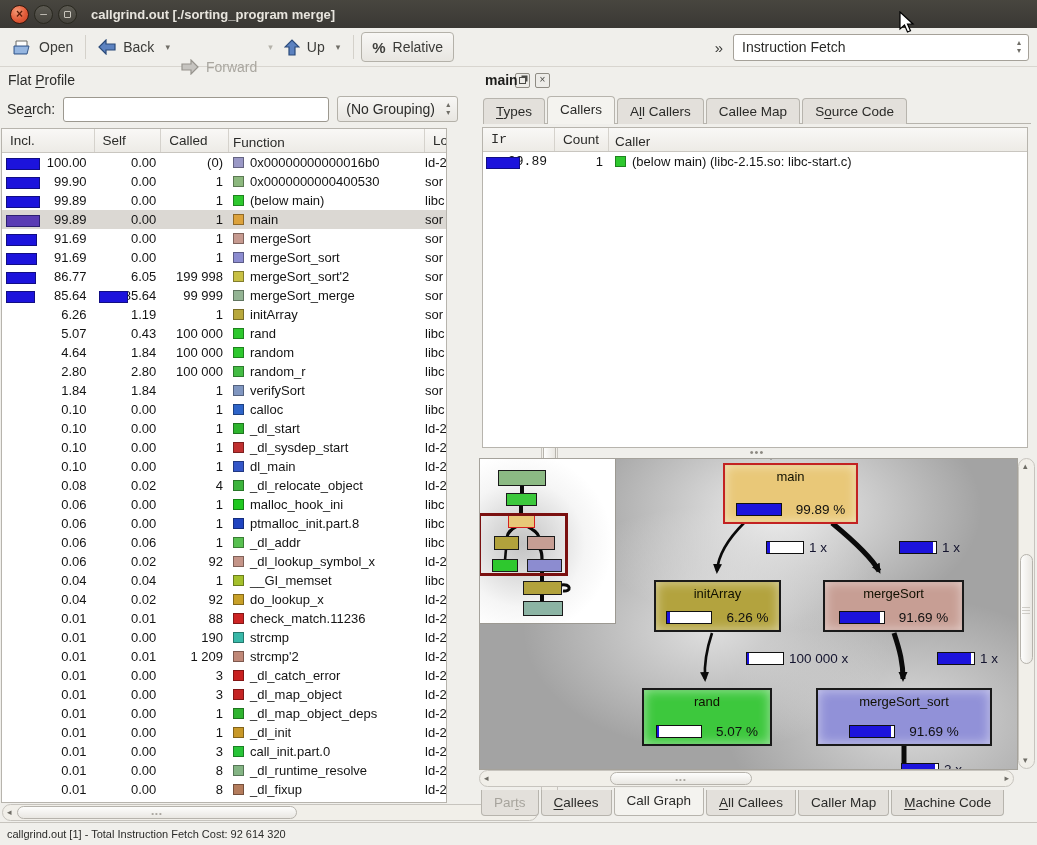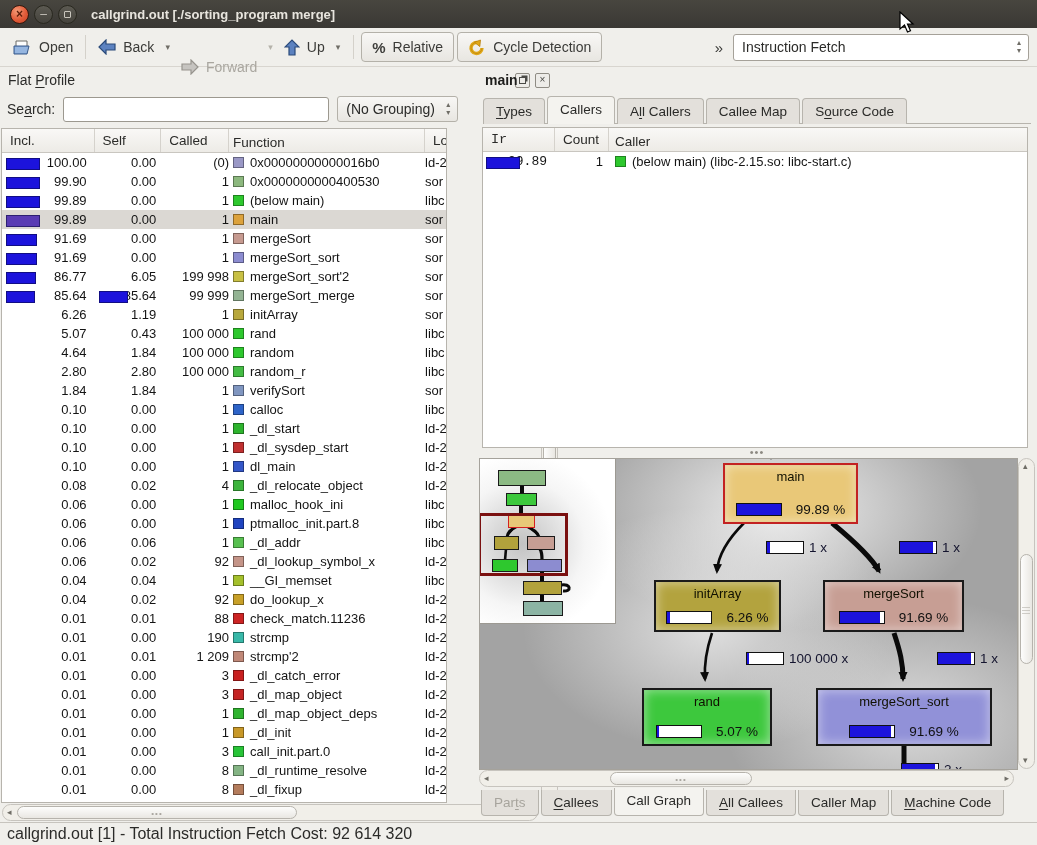--- a/index.html
+++ b/index.html
@@ -60,21 +60,21 @@
   .flattable { position:absolute; top:61px; left:1px; width:446px; bottom:19px;
     border:1px solid #b7b4ad; background:#fff; overflow:hidden; }
   .thead { height:24px; display:flex; background:linear-gradient(#f9f8f6,#edebe6);
     border-bottom:1px solid #c9c6c0; }
   .th { font-size:13.5px; color:#2b2b29; padding:4px 0 0 8px; border-right:1px solid #d5d2cc; }
   .tbody { position:absolute; top:24px; left:0; right:0; bottom:0; overflow:hidden; background:#fff; }
   .tr { display:flex; height:19px; align-items:center; font-size:13px; color:#141414; }
   .tr.selected { background:#dbd8d3; }
   .c-incl { width:93px; position:relative; text-align:right; padding-right:8px; }
   .c-self { width:67px; position:relative; text-align:right; padding-right:5px; }
-  .c-called { width:68px; text-align:right; }
+  .c-called { width:68px; text-align:right; padding-right:6px; }
   .c-fn { width:197px; display:flex; align-items:center; padding-left:4px; overflow:hidden; white-space:nowrap; }
   .c-loc { width:21px; overflow:hidden; white-space:nowrap; }
   .bar { position:absolute; left:4px; top:3px; height:12px; background:#1c13dc;
     border:1px solid rgba(10,10,60,.55); }
   .tr.selected .bar { background:#5a3cb4; }
   .fnicon { display:inline-block; width:11px; height:11px; margin-right:6px; flex:none;
     border:1px solid rgba(0,0,0,.35); }
 
   
   .sbtrack { position:absolute; background:#f1efe9; border:1px solid #c7c4be; border-radius:9px; }
@@ -133,21 +133,21 @@
   .gbar i { display:block; height:100%; background:#1c13dc; }
   .glabel { position:absolute; display:flex; align-items:center; gap:5px; font-size:13.5px; color:#14142e; }
   .glabel .gbar { width:38px; flex:none; }
   .v-graph { right:2px; top:0; width:17px; height:311px; }
   .h-graph { left:2px; top:312px; width:535px; height:17px; }
   .gtabs { position:absolute; left:4px; top:721px; display:flex; }
 
   
   .statusbar { position:absolute; left:0; right:0; bottom:0; height:23px; background:#f0efeb;
     border-top:1px solid #c7c4be; display:flex; align-items:center; padding-left:7px;
-    font-size:16px; color:#2b2b29; }
+    font-size:11px; color:#2b2b29; }
 
   .cursor { position:absolute; left:899px; top:11px; z-index:50; }
 </style>
 </head>
 <body>
 
 <div class="titlebar">
   <div class="winbtns">
     <div class="winbtn close">
         <span>×</span>
@@ -190,28 +190,20 @@
     <svg width="16" height="17" viewBox="0 0 16 17">
       <path d="M1,8 L5,8 L5,16 L11,16 L11,8 L15,8 L8,1 Z" fill="#5c82c0" stroke="#2a4a7a" stroke-width="1.2"></path>
     </svg>
     <span>Up</span>
   </div>
   <div class="caret">▾</div>
   <div class="tsep"></div>
   <div class="framedbtn">
     <span class="pct-glyph">%</span>
     <span>Relative</span>
-  </div>
-  <div class="framedbtn">
-    <svg width="18" height="17" viewBox="0 0 18 17">
-      <path d="M14,9 a5.5,5.5 0 1 1 -3.2,-5" fill="none" stroke="#e0a818" stroke-width="3.4"></path>
-      <path d="M14,9 a5.5,5.5 0 1 1 -3.2,-5" fill="none" stroke="#b87e0a" stroke-width="1" opacity="0.6"></path>
-      <path d="M12.5,1 L6.5,3.2 L11.8,7.6 Z" fill="#e0a818" stroke="#b87e0a" stroke-width="0.8"></path>
-    </svg>
-    <span>Cycle Detection</span>
   </div>
   <div class="spacer"></div>
   <div class="chevrons">»</div>
   <div class="combo">
     <span>Instruction Fetch</span>
     <span class="spin">▴<br>▾</span>
   </div>
 </div>
 
 <div class="leftdock">

